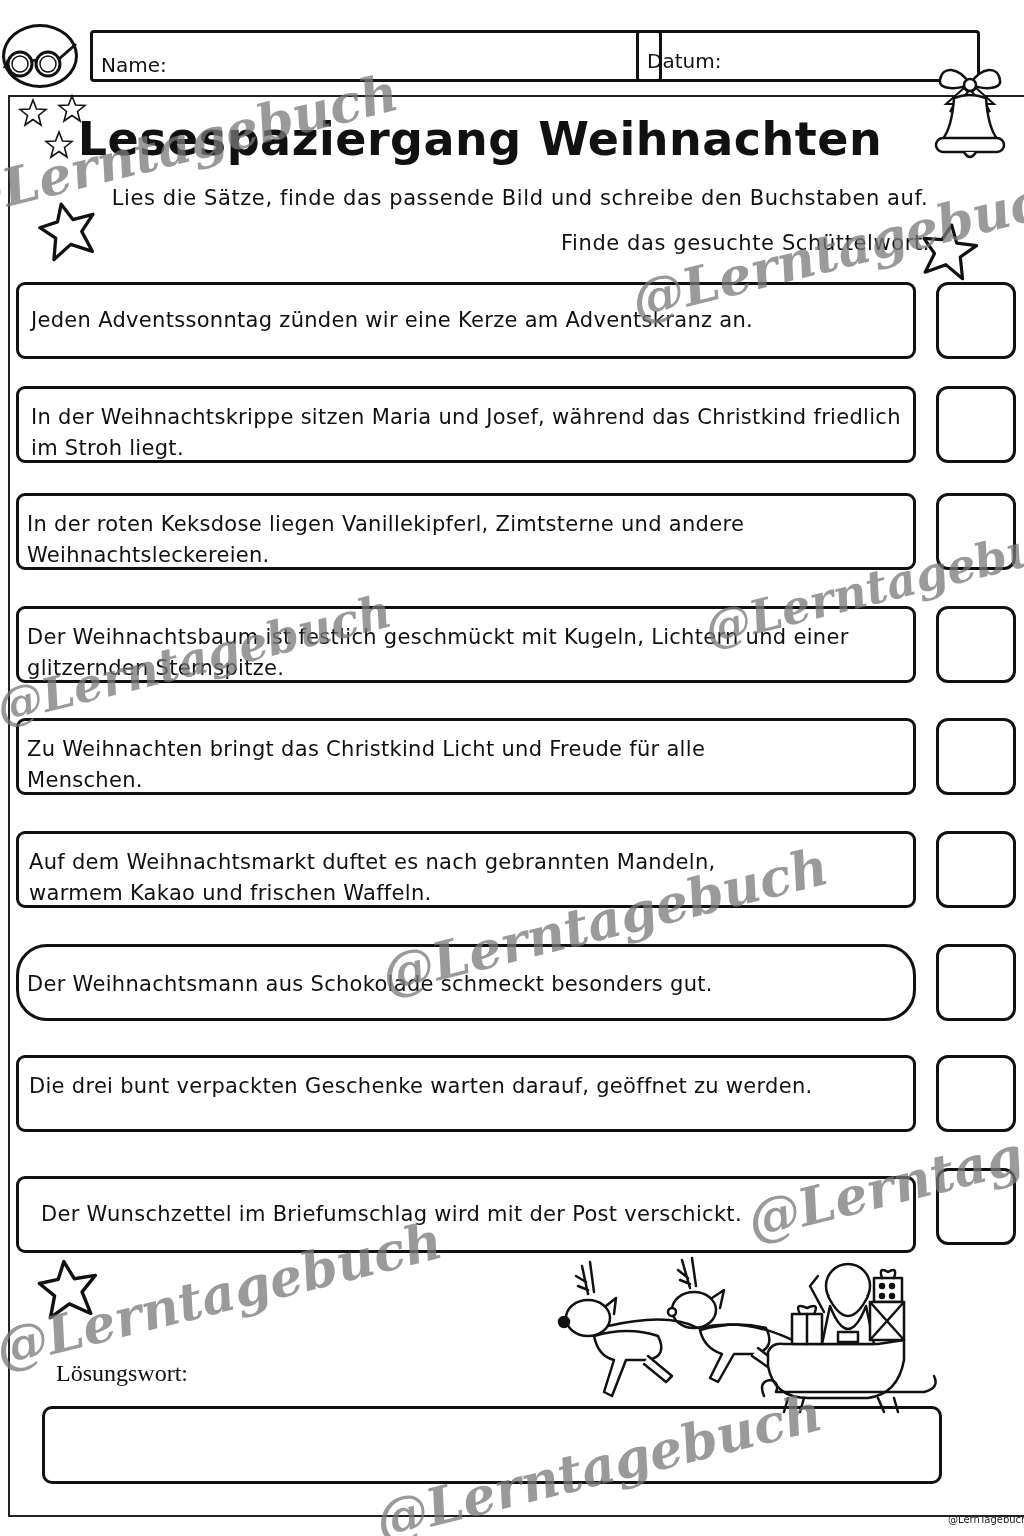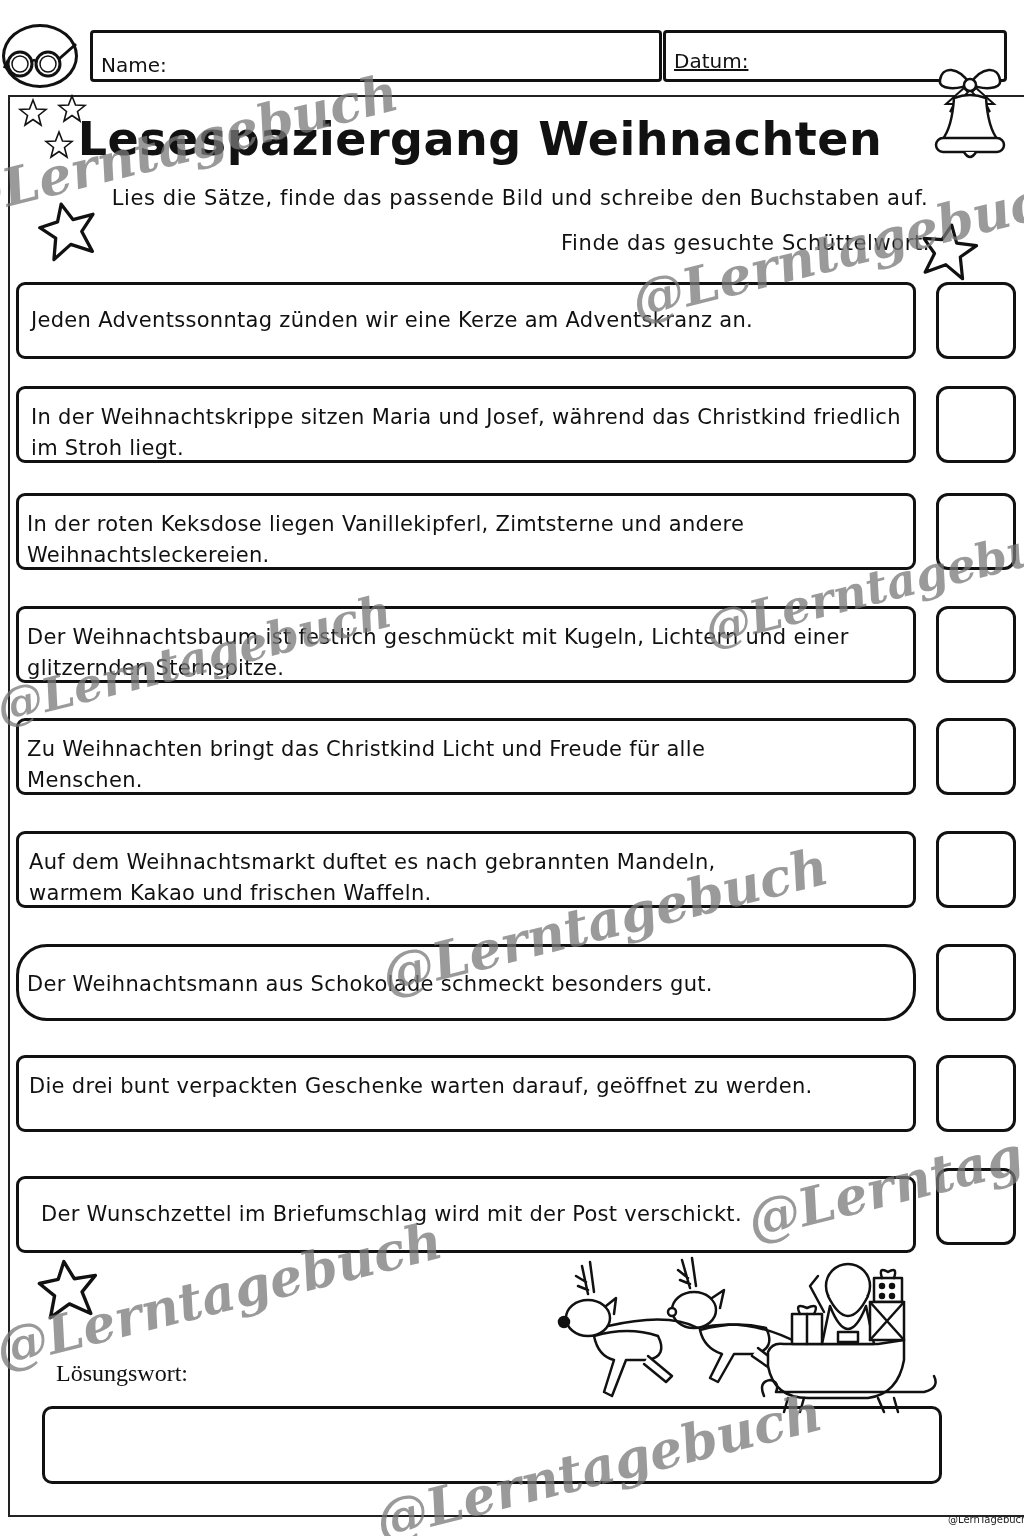--- a/index.html
+++ b/index.html
@@ -5,21 +5,21 @@
   * { box-sizing: border-box; margin: 0; padding: 0; }
   html, body { width: 1024px; height: 1536px; background: #ffffff; overflow: hidden; }
   body { position: relative; font-family: "DejaVu Sans", sans-serif; color: #111; }
 
   .abs { position: absolute; }
 
   
   .glasses-circle { left: 2px; top: 24px; width: 76px; height: 64px; border: 3px solid #111; border-radius: 50%; }
   .field-box { border: 3px solid #111; border-radius: 4px; font-size: 20px; padding: 20px 8px; font-family: "DejaVu Sans", sans-serif; }
   .name-box { left: 90px; top: 30px; width: 572px; height: 52px; }
-  .date-box { left: 663px; top: 30px; width: 344px; height: 52px; padding-top: 16px; text-decoration: underline; }
+  .date-box { left: 636px; top: 30px; width: 344px; height: 52px; padding-top: 16px; }
 
   
   .frame { left: 8px; top: 95px; width: 1030px; height: 1422px; border: 2px solid #222; border-right: none; }
 
   .title { left: 0; top: 112px; width: 960px; text-align: center; font-size: 46px; font-weight: bold; letter-spacing: 0.5px; font-family: "DejaVu Sans", sans-serif; }
   .instr1 { left: 110px; top: 186px; width: 820px; text-align: center; font-size: 21px; letter-spacing: 0.6px; font-family: "DejaVu Sans", sans-serif; }
   .instr2 { left: 0; top: 231px; width: 930px; text-align: right; font-size: 21px; letter-spacing: 0.6px; font-family: "DejaVu Sans", sans-serif; }
 
   .sentence-box { left: 16px; width: 900px; height: 77px; border: 3px solid #111; border-radius: 9px; font-size: 21px; line-height: 31px; padding: 13px 10px 0 12px; letter-spacing: 0.3px; font-family: "DejaVu Sans", sans-serif; }
   .sentence-box.single { display: flex; align-items: flex-start; padding-top: 20px; }

